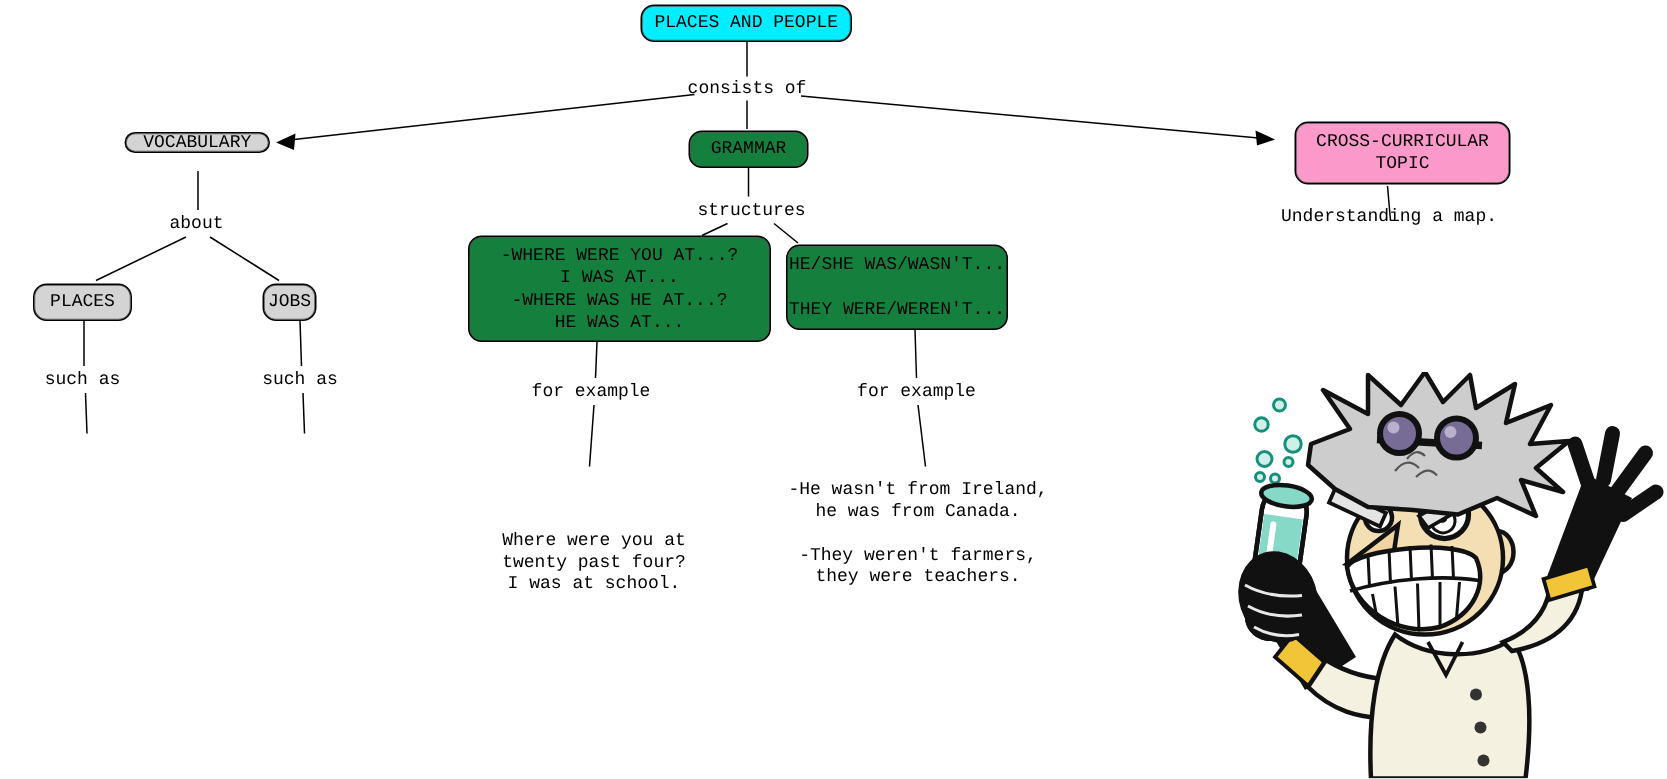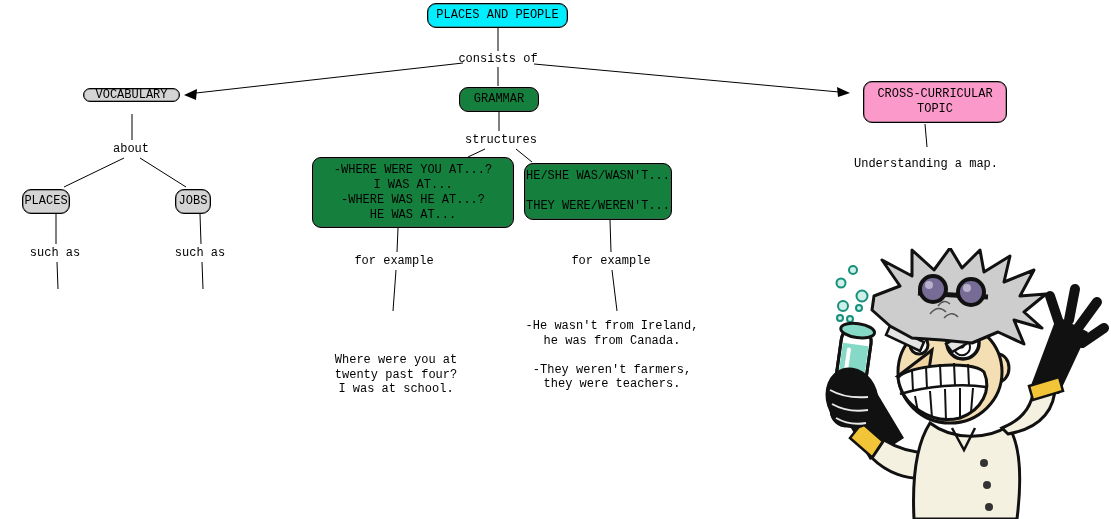--- a/index.html
+++ b/index.html
@@ -53,41 +53,41 @@
 
   <div class="node cyan" style="left:427px;top:3px;width:141px;height:25px;">PLACES AND PEOPLE</div>
 
   <div class="node gray" style="left:83px;top:88px;width:97px;height:14px;">VOCABULARY</div>
 
   <div class="node green" style="left:459px;top:87px;width:80px;height:25px;">GRAMMAR</div>
 
   <div class="node pink" style="left:851px;top:81px;width:144px;height:42px;margin-left:12px;">CROSS-CURRICULAR
 TOPIC</div>
 
-  <div class="node gray" style="left:22px;top:189px;width:48px;height:25px;">PLACES</div>
+  <div class="node gray" style="left:22px;top:189px;width:66px;height:25px;">PLACES</div>
 
   <div class="node gray" style="left:175px;top:189px;width:36px;height:25px;">JOBS</div>
 
   <div class="node green" style="left:312px;top:157px;width:202px;height:71px;text-align:center;">-WHERE WERE YOU AT...?
 I WAS AT...
 -WHERE WAS HE AT...?
 HE WAS AT...</div>
 
   <div class="node green" style="left:524px;top:163px;width:148px;height:57px;">HE/SHE WAS/WASN'T...
 
 THEY WERE/WEREN'T...</div>
 
   <span class="label" style="left:498px;top:52px;">consists of</span>
   <span class="label" style="left:131px;top:142px;">about</span>
   <span class="label" style="left:55px;top:246px;">such as</span>
   <span class="label" style="left:200px;top:246px;">such as</span>
   <span class="label" style="left:501px;top:133px;">structures</span>
   <span class="label" style="left:394px;top:254px;">for example</span>
   <span class="label" style="left:611px;top:254px;">for example</span>
-  <span class="label" style="left:926px;top:157px;">Understanding a map.</span>
+  <span class="label" style="left:926px;top:137px;">Understanding a map.</span>
 
   <div class="textblock tb-example" style="left:396px;top:319px;margin-top:34px;">Where were you at
 twenty past four?
 I was at school.</div>
   <div class="textblock tb-example" style="left:612px;top:319px;">-He wasn't from Ireland,
 he was from Canada.
 
 -They weren't farmers,
 they were teachers.</div>
 

